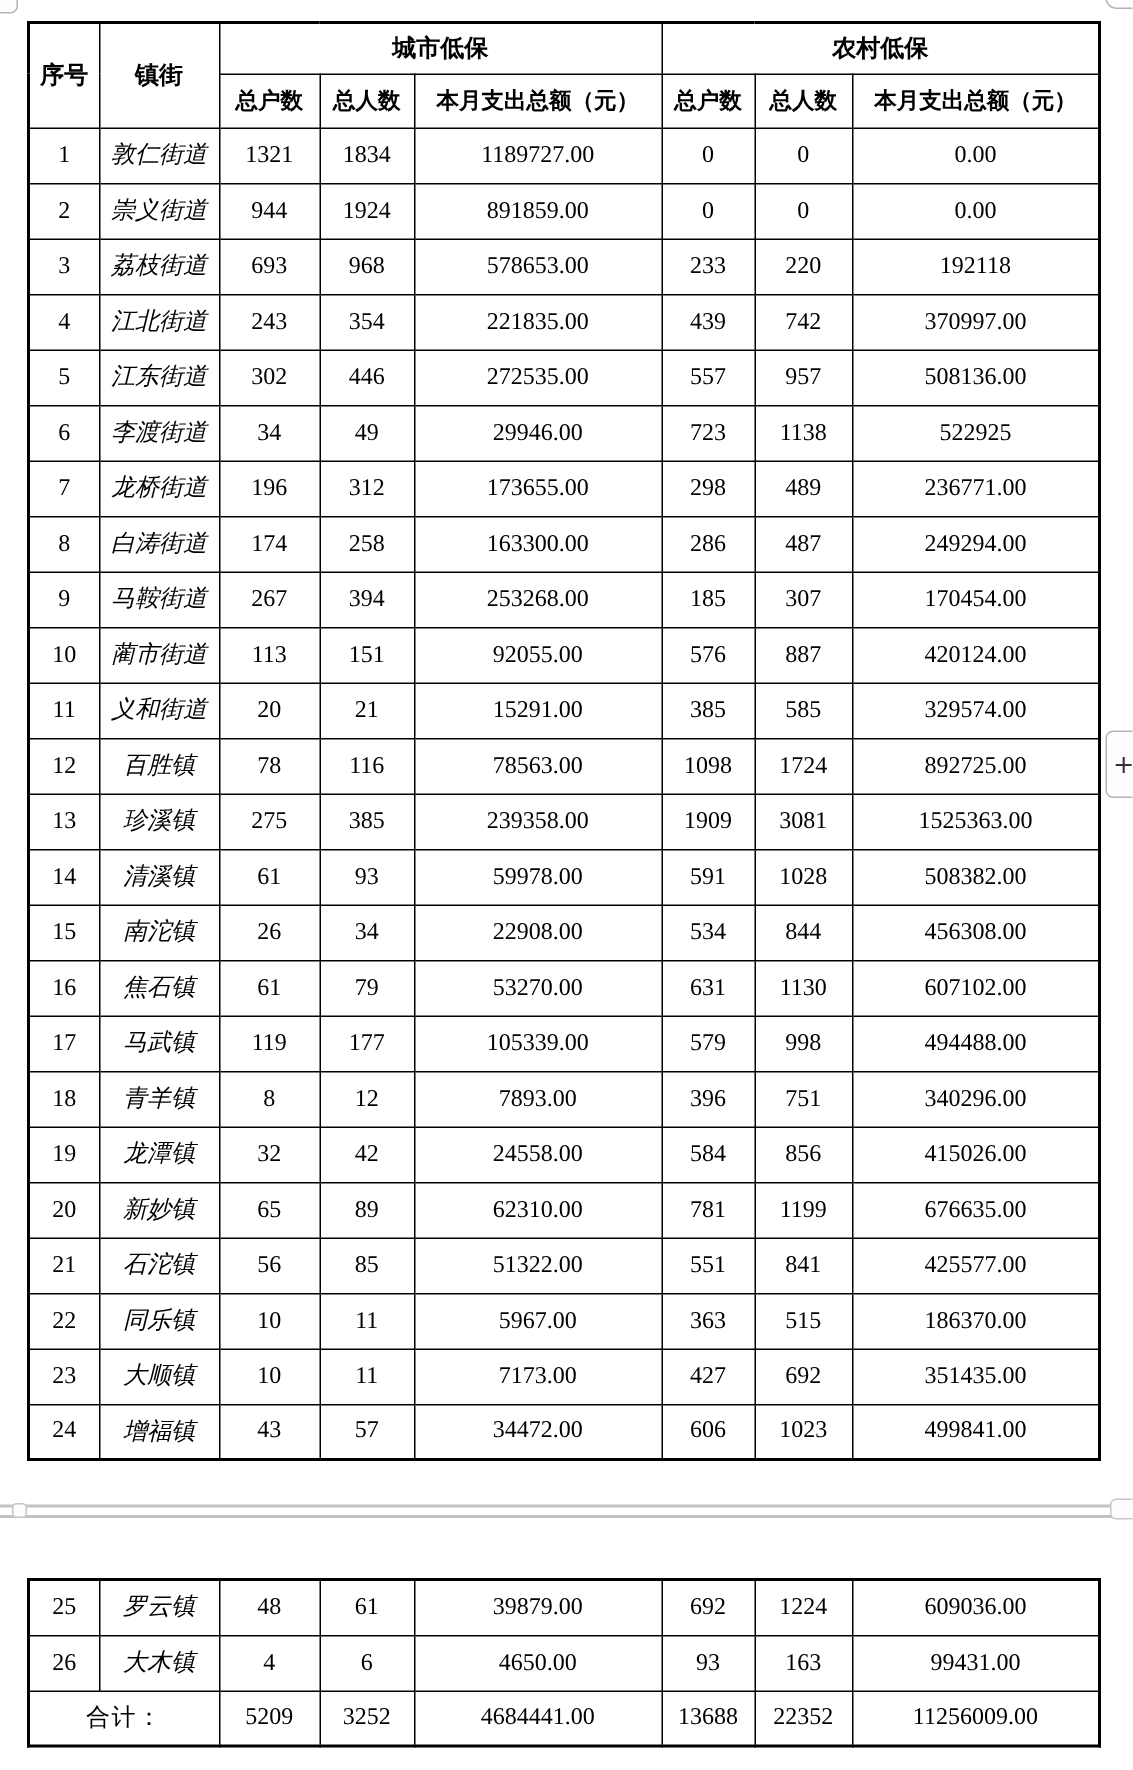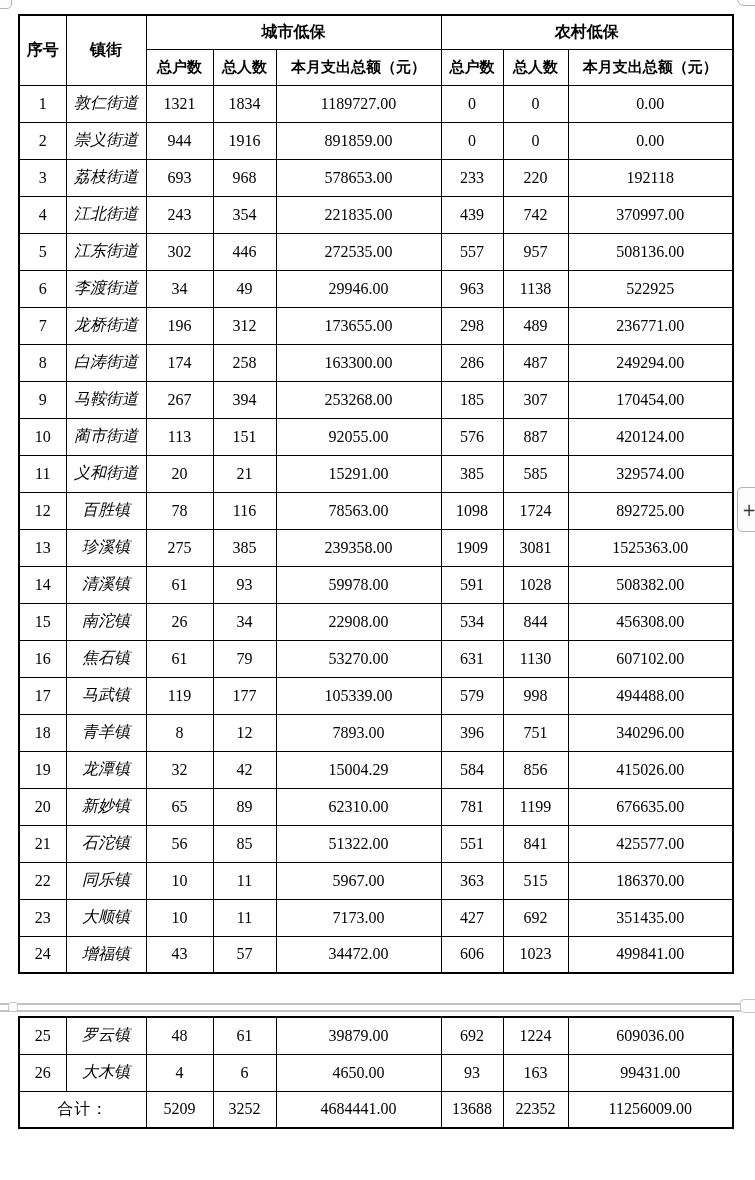--- a/index.html
+++ b/index.html
@@ -15,21 +15,21 @@
 
   table.lb {
     position: absolute;
     left: 18px;
     border-collapse: collapse;
     table-layout: fixed;
     width: 714px;
     border: 2px solid #000;
   }
   #table-main { top: 14px; }
-  #table-cont { top: 1016px; padding-left: 30px; }
+  #table-cont { top: 1052px; padding-left: 30px; }
 
   table.lb th, table.lb td {
     border: 1px solid #000;
     text-align: center;
     vertical-align: middle;
     overflow: hidden;
     white-space: nowrap;
   }
   table.lb th { font-weight: bold; font-size: 15px; }
   tr.hrow1 th { height: 34px; font-size: 16px; margin-left: 12px; }
@@ -103,21 +103,21 @@
           <td>1834</td>
           <td>1189727.00</td>
           <td>0</td>
           <td>0</td>
           <td>0.00</td>
         </tr>
         <tr>
           <td>2</td>
           <td class="c-town">崇义街道</td>
           <td>944</td>
-          <td>1916</td>
+          <td>1924</td>
           <td>891859.00</td>
           <td>0</td>
           <td>0</td>
           <td>0.00</td>
         </tr>
         <tr>
           <td>3</td>
           <td class="c-town">荔枝街道</td>
           <td>693</td>
           <td>968</td>
@@ -145,21 +145,21 @@
           <td>557</td>
           <td>957</td>
           <td>508136.00</td>
         </tr>
         <tr>
           <td>6</td>
           <td class="c-town">李渡街道</td>
           <td>34</td>
           <td>49</td>
           <td>29946.00</td>
-          <td>963</td>
+          <td>723</td>
           <td>1138</td>
           <td>522925</td>
         </tr>
         <tr>
           <td>7</td>
           <td class="c-town">龙桥街道</td>
           <td>196</td>
           <td>312</td>
           <td>173655.00</td>
           <td>298</td>
@@ -274,21 +274,21 @@
           <td>7893.00</td>
           <td>396</td>
           <td>751</td>
           <td>340296.00</td>
         </tr>
         <tr>
           <td>19</td>
           <td class="c-town">龙潭镇</td>
           <td>32</td>
           <td>42</td>
-          <td>15004.29</td>
+          <td>24558.00</td>
           <td>584</td>
           <td>856</td>
           <td>415026.00</td>
         </tr>
         <tr>
           <td>20</td>
           <td class="c-town">新妙镇</td>
           <td>65</td>
           <td>89</td>
           <td>62310.00</td>

